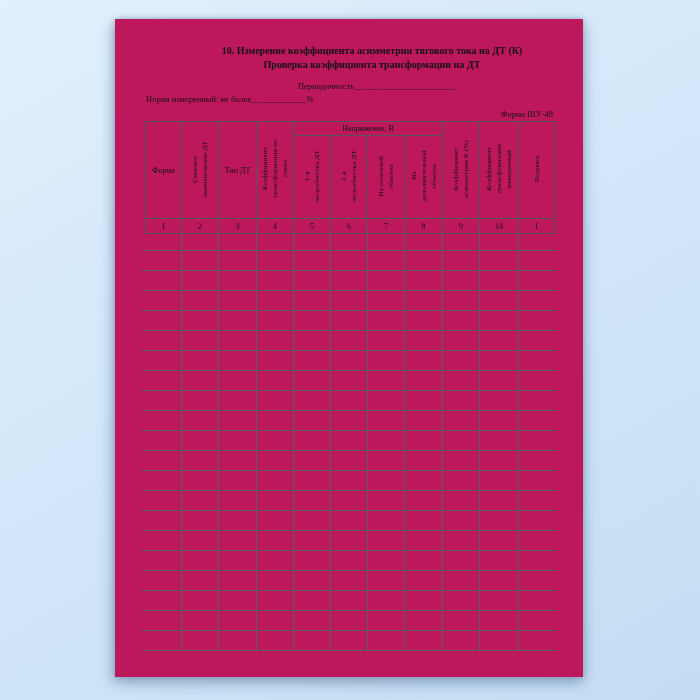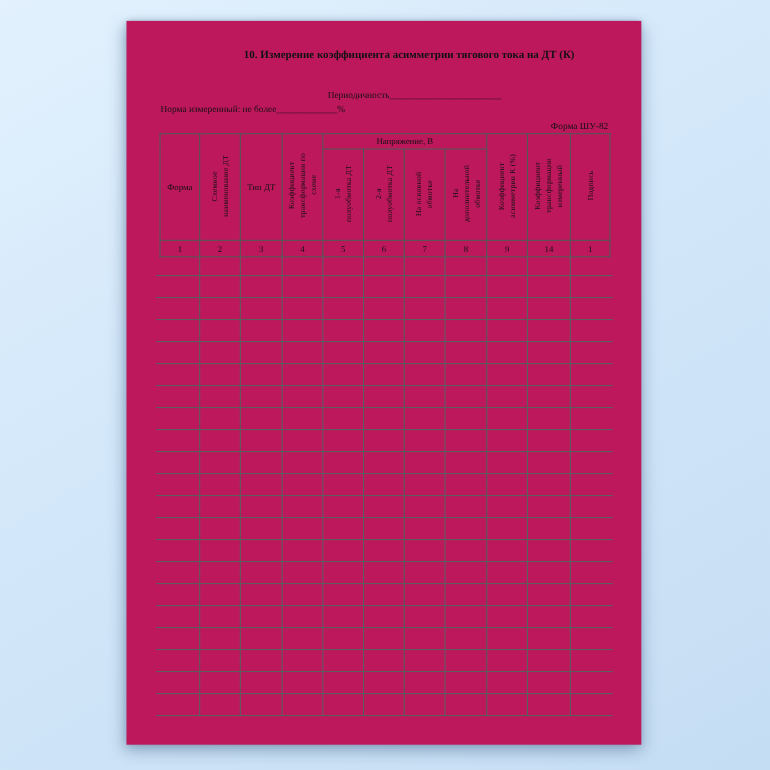--- a/index.html
+++ b/index.html
@@ -59,27 +59,28 @@
   .brow{height:19px;border-bottom:1px solid #5d5d5d;}
   .vsep{position:absolute;top:0;height:420px;width:1px;background:#5d5d5d;}
 </style>
 </head>
 <body>
 
 <div class="page">
 
   <div class="titles">
     <div>10. Измерение коэффициента асимметрии тягового тока на ДТ (К)</div>
+    <div>Проверка коэффициента трансформации на ДТ</div>
   </div>
 
   <div class="periodicity"><span>Периодичность</span><span>________________________</span></div>
 
   <div class="norm"><span>Норма измеренный: не более</span><span>_____________</span><span>%</span></div>
 
-  <div class="formcode">Форма ШУ-82</div>
+  <div class="formcode">Форма ШУ-48</div>
 
   <table class="htable">
     <colgroup>
       <col style="width:36px">
         <col style="width:37px">
         <col style="width:38px">
       <col style="width:37px">
         <col style="width:37px">
         <col style="width:37px">
       <col style="width:37px">

